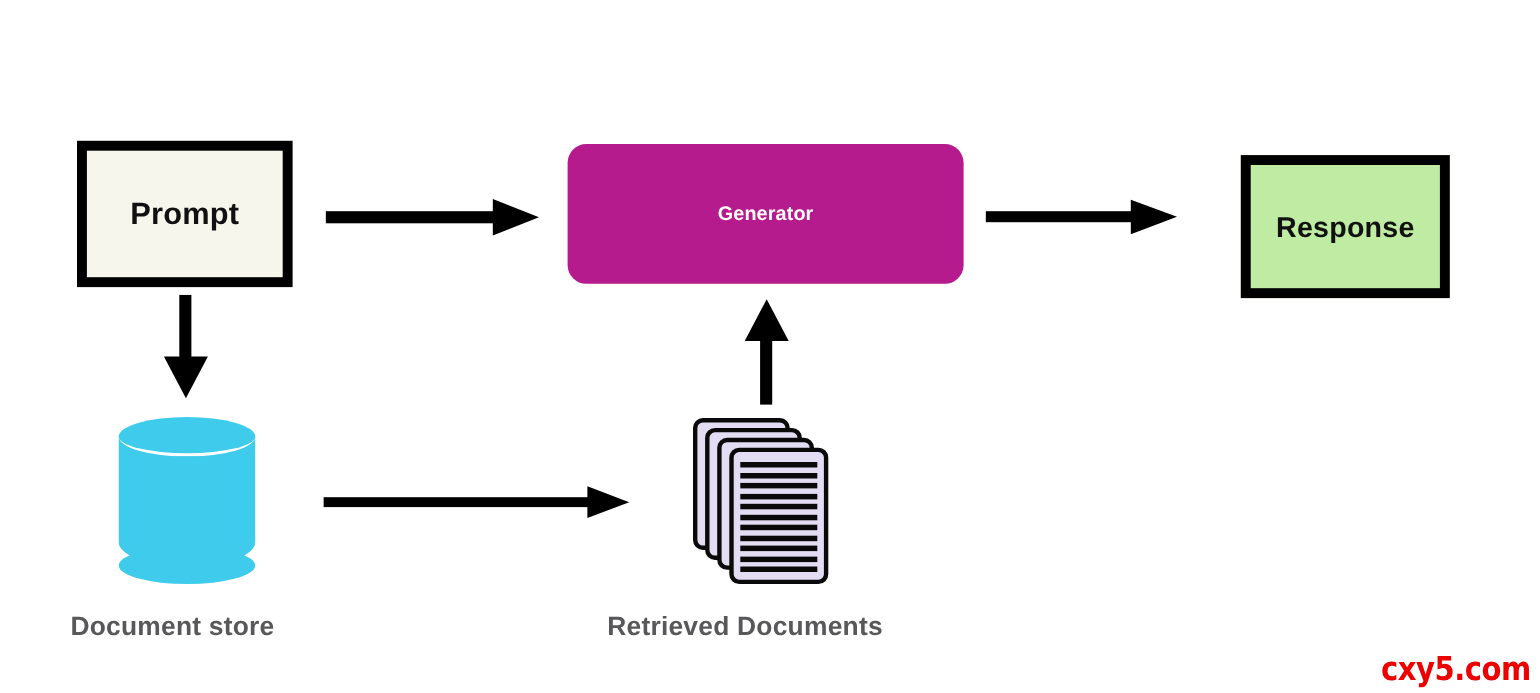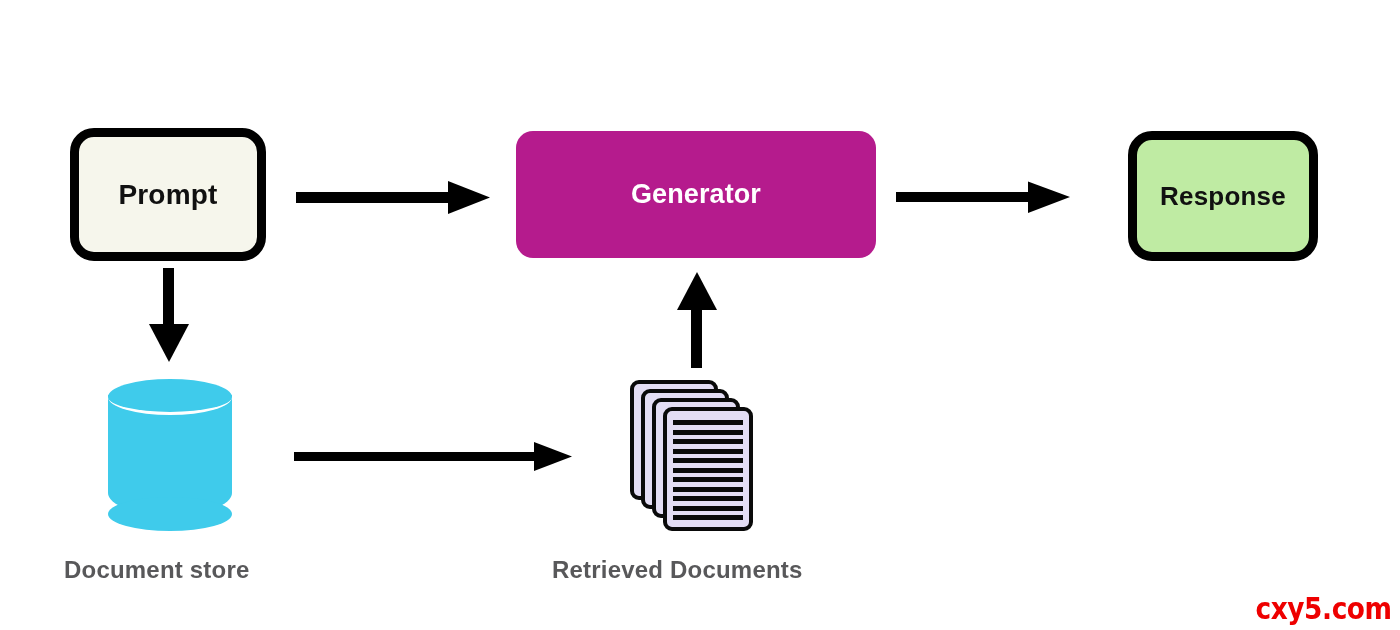--- a/index.html
+++ b/index.html
@@ -19,21 +19,20 @@
   }
 
   
   .box {
     position: absolute;
     box-sizing: border-box;
     display: flex;
     align-items: center;
     justify-content: center;
     text-align: center;
-    border-radius: 24px;
   }
 
   .box-prompt {
     left: 70px;
     top: 128px;
     width: 196px;
     height: 133px;
     background: #f6f6ec;
     border: 9px solid #000000;
   }
@@ -46,30 +45,30 @@
 
   .box-generator {
     left: 516px;
     top: 131px;
     width: 360px;
     height: 127px;
     background: #b51b8d;
     border-radius: 17px;
   }
   .box-generator .box-label {
-    font-size: 27px;
+    font-size: 18px;
     font-weight: 700;
     color: #ffffff;
     line-height: 1.33;
     letter-spacing: 0.1px;
   }
 
   .box-response {
     left: 1128px;
-    top: 131px;
+    top: 141px;
     width: 190px;
     height: 130px;
     background: #bfeba3;
     border: 9px solid #000000;
   }
   .box-response .box-label {
     font-size: 26px;
     font-weight: 700;
     color: #111111;
     letter-spacing: 0.2px;

